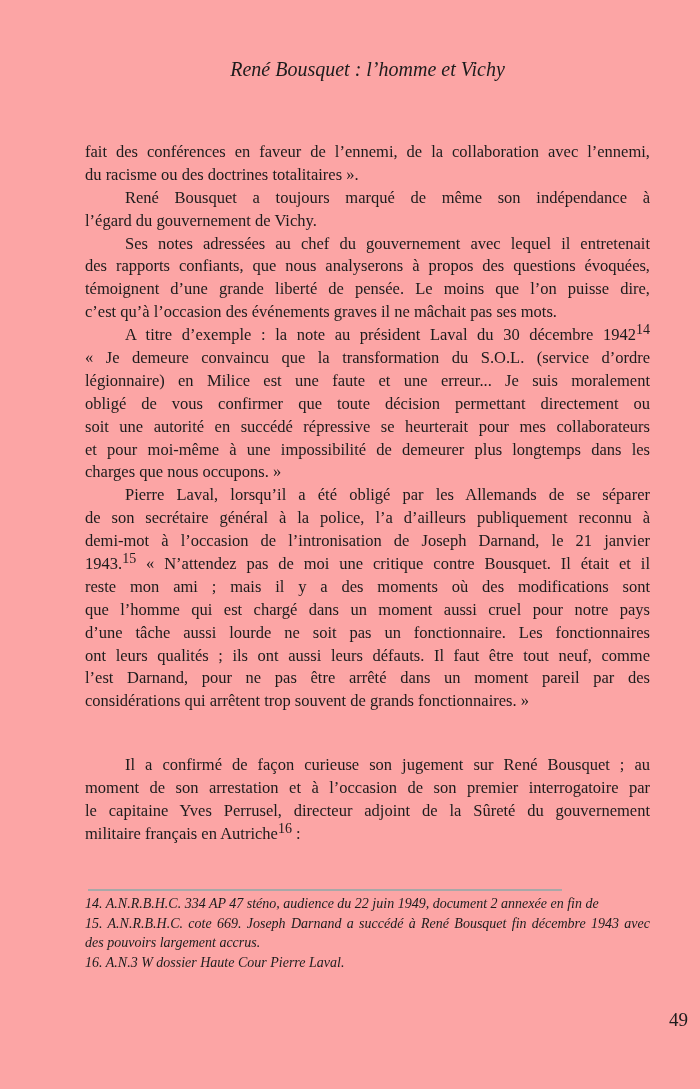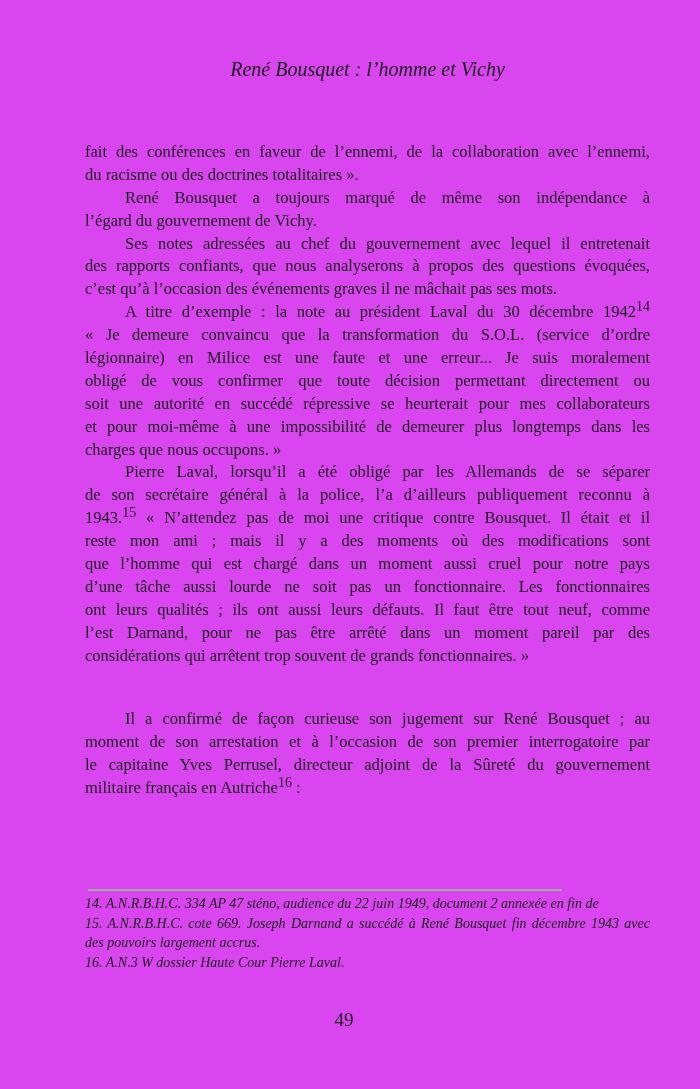--- a/index.html
+++ b/index.html
@@ -1,20 +1,20 @@
 <!DOCTYPE html>
 <html><head>
 <meta charset="utf-8">
 <style>
   html, body { margin: 0; padding: 0; background: #ffffff; }
   .page {
     position: relative;
     width: 700px;
     height: 1089px;
-    background: #d946ef;
+    background: #fca5a5;
     font-family: "Liberation Serif", "DejaVu Serif", serif;
     color: #1c1c1c;
     overflow: hidden;
   }
   .running-header {
     position: absolute;
     left: 85px;
     top: 56px;
     width: 565px;
     text-align: center;
@@ -57,48 +57,50 @@
     font-style: italic;
     font-size: 14px;
     line-height: 19.5px;
   }
   .footnotes .line { height: 19.5px; overflow: hidden; }
   .page-number {
     position: absolute;
     left: 0;
     top: 1008px;
     width: 688px;
-    text-align: center;
+    text-align: right;
     font-size: 19px;
     line-height: 24px;
   }
 </style>
 </head>
 <body>
 
 <div class="page">
   <div class="running-header">René Bousquet : l’homme et Vichy</div>
 
   <div class="body-text">
       <div class="line just"><span>fait des conférences en faveur de l’ennemi, de la collaboration avec l’ennemi,</span></div>
       <div class="line"><span>du racisme ou des doctrines totalitaires ».</span></div>
       <div class="line indent just"><span>René Bousquet a toujours marqué de même son indépendance à</span></div>
       <div class="line"><span>l’égard du gouvernement de Vichy.</span></div>
       <div class="line indent just"><span>Ses notes adressées au chef du gouvernement avec lequel il entretenait</span></div>
       <div class="line just"><span>des rapports confiants, que nous analyserons à propos des questions évoquées,</span></div>
+      <div class="line just"><span>témoignent d’une grande liberté de pensée. Le moins que l’on puisse dire,</span></div>
       <div class="line"><span>c’est qu’à l’occasion des événements graves il ne mâchait pas ses mots.</span></div>
       <div class="line indent just"><span>A titre d’exemple : la note au président Laval du 30 décembre 1942</span><span class="sup">14</span></div>
       <div class="line just"><span>« Je demeure convaincu que la transformation du S.O.L. (service d’ordre</span></div>
       <div class="line just"><span>légionnaire) en Milice est une faute et une erreur... Je suis moralement</span></div>
       <div class="line just"><span>obligé de vous confirmer que toute décision permettant directement ou</span></div>
       <div class="line just"><span>soit une autorité en succédé répressive se heurterait pour mes collaborateurs</span></div>
       <div class="line just"><span>et pour moi-même à une impossibilité de demeurer plus longtemps dans les</span></div>
       <div class="line"><span>charges que nous occupons. »</span></div>
       <div class="line indent just"><span>Pierre Laval, lorsqu’il a été obligé par les Allemands de se séparer</span></div>
       <div class="line just"><span>de son secrétaire général à la police, l’a d’ailleurs publiquement reconnu à</span></div>
+      <div class="line just"><span>demi-mot à l’occasion de l’intronisation de Joseph Darnand, le 21 janvier</span></div>
       <div class="line just"><span>1943.</span><span class="sup">15</span><span> « N’attendez pas de moi une critique contre Bousquet. Il était et il</span></div>
       <div class="line just"><span>reste mon ami ; mais il y a des moments où des modifications sont</span></div>
       <div class="line just"><span>que l’homme qui est chargé dans un moment aussi cruel pour notre pays</span></div>
       <div class="line just"><span>d’une tâche aussi lourde ne soit pas un fonctionnaire. Les fonctionnaires</span></div>
       <div class="line just"><span>ont leurs qualités ; ils ont aussi leurs défauts. Il faut être tout neuf, comme</span></div>
       <div class="line just"><span>l’est Darnand, pour ne pas être arrêté dans un moment pareil par des</span></div>
       <div class="line"><span>considérations qui arrêtent trop souvent de grands fonctionnaires. »</span></div>
       <div class="line indent just gap"><span>Il a confirmé de façon curieuse son jugement sur René Bousquet ; au</span></div>
       <div class="line just"><span>moment de son arrestation et à l’occasion de son premier interrogatoire par</span></div>
       <div class="line just"><span>le capitaine Yves Perrusel, directeur adjoint de la Sûreté du gouvernement</span></div>

